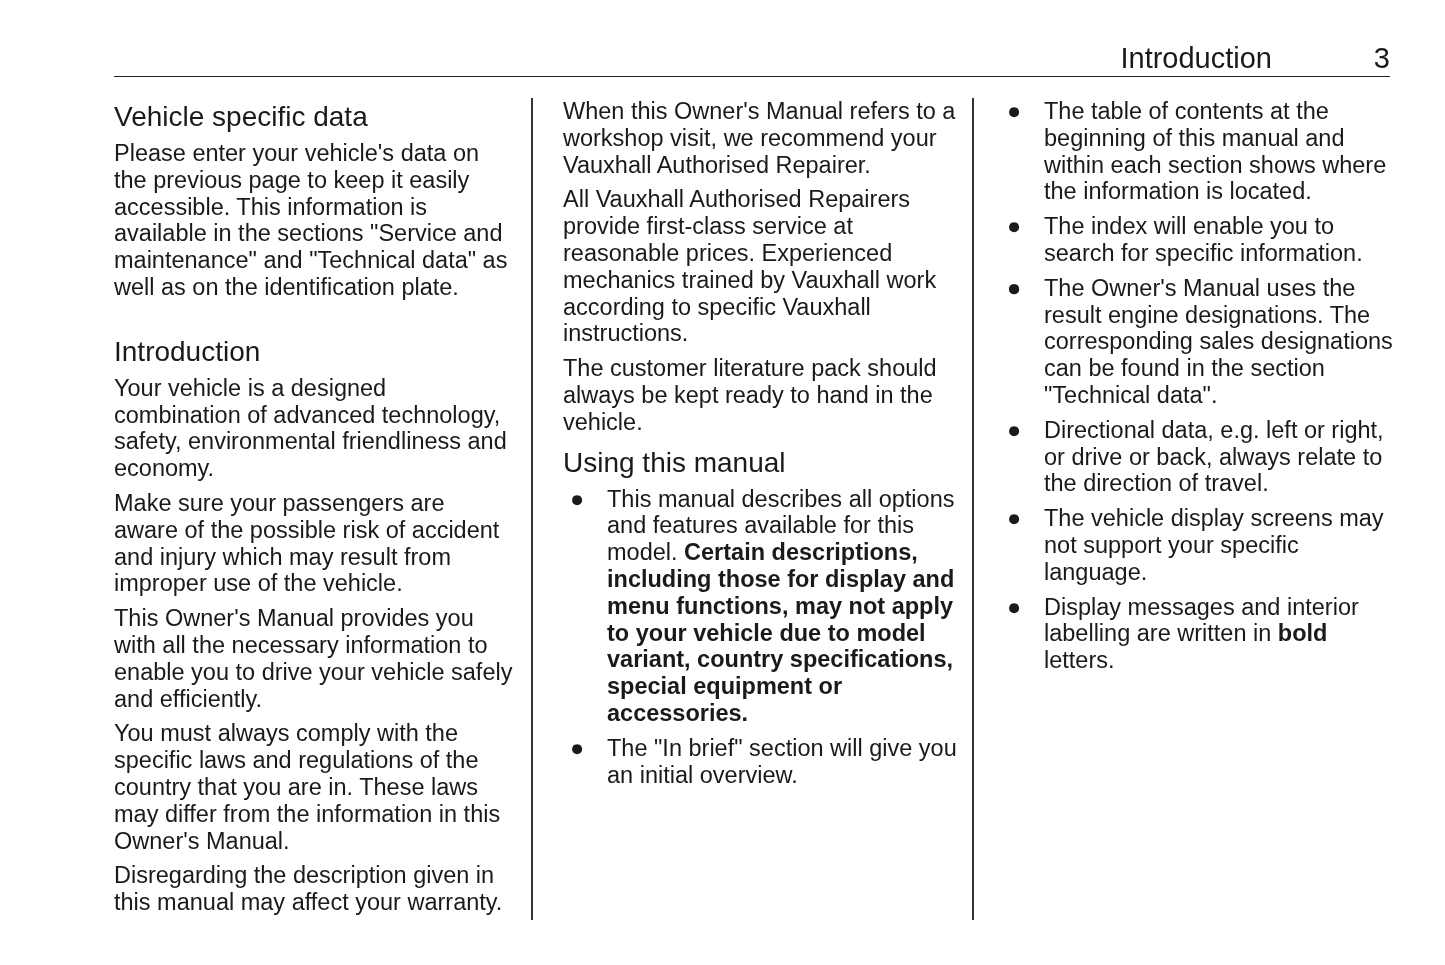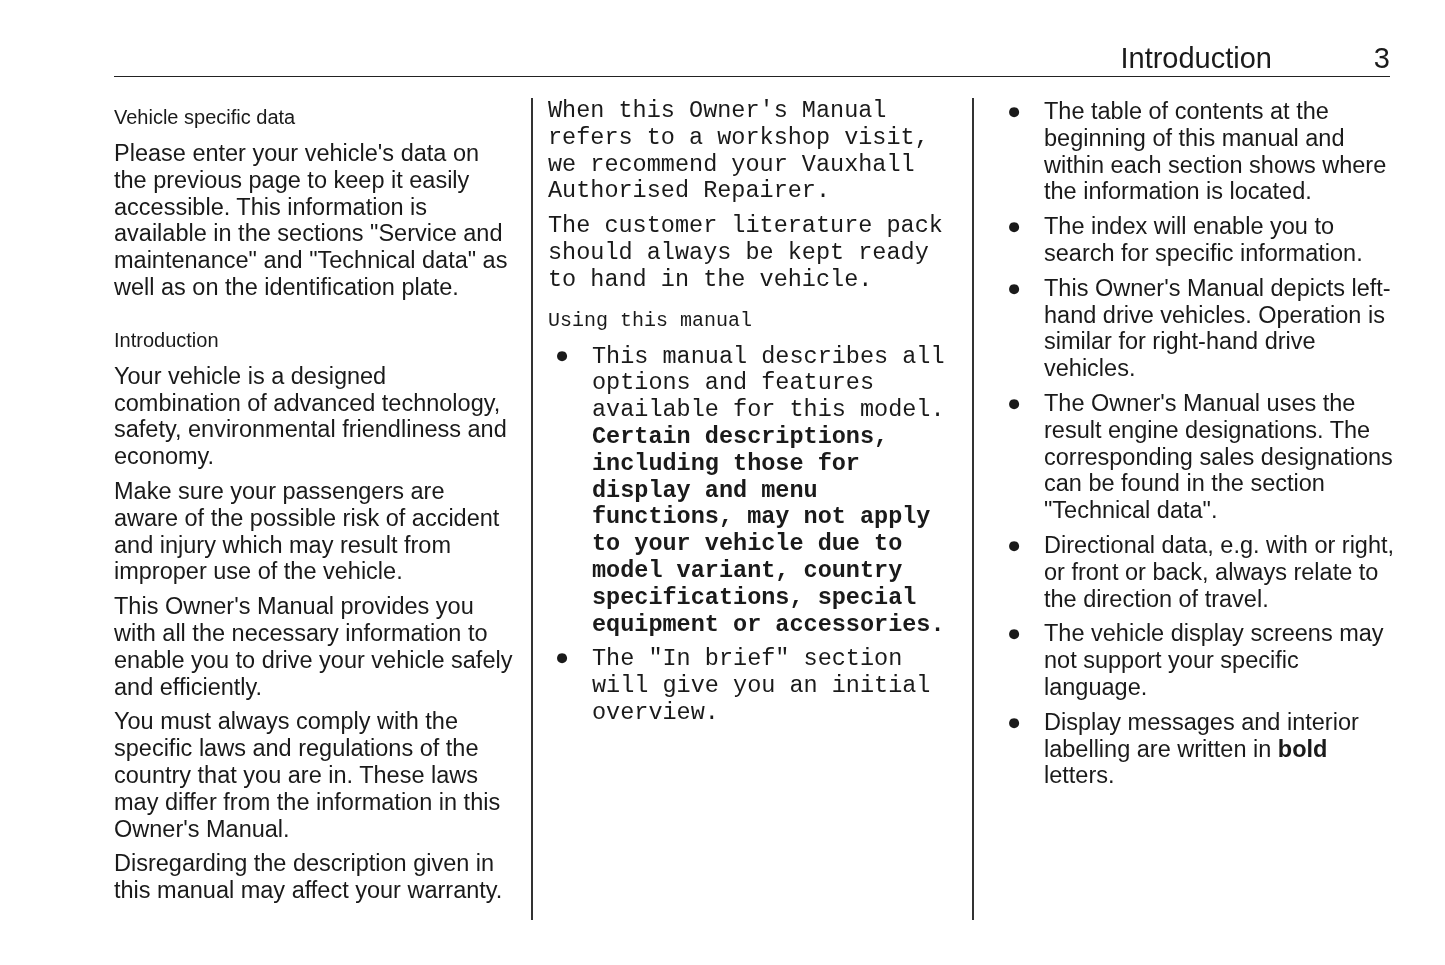--- a/index.html
+++ b/index.html
@@ -3,73 +3,74 @@
 <meta charset="utf-8">
 <style>
   html, body { margin:0; padding:0; background:#ffffff; }
   body { width:1445px; height:965px; position:relative; overflow:hidden;
          font-family:"Liberation Sans", sans-serif; color:#1a1a1a; }
   .header { position:absolute; left:114px; top:40px; width:1276px; height:36px; border-bottom:1.5px solid #222; }
   .header .title { position:absolute; right:118px; top:2px; font-size:29px; }
   .header .num { position:absolute; right:0; top:2px; font-size:29px; }
   .col { position:absolute; top:98px; font-size:23.5px; line-height:26.8px; }
   .col1 { left:114px; width:400px; }
-  .col2 { left:548px; width:400px;font-family:Liberation Mono, monospace; }
+  .col2 { left:563px; width:400px; }
   .col3 { left:1000px; width:395px; }
   .vline { position:absolute; top:98px; width:1.5px; height:822px; background:#333; }
-  h2 { font-size:20px; font-weight:normal; margin:0 0 4px 0; line-height:38px; }
+  h2 { font-size:28px; font-weight:normal; margin:0 0 4px 0; line-height:38px; }
   p { margin:0 0 8px 0; }
   ul { list-style:none; margin:0; padding:0; }
   li { position:relative; padding-left:44px; margin:0 0 8px 0; }
   li .bullet { position:absolute; left:7px; top:0; }
   .col2 li .bullet { left:7px; }
   b { font-weight:bold; }
 </style>
 </head>
 <body>
 
 <div class="header">
   <span class="title">Introduction</span>
   <span class="num">3</span>
 </div>
 
 <div class="col col1">
   <h2>Vehicle specific data</h2>
-  <p style="margin-bottom:20px">Please enter your vehicle's data on the previous page to keep it easily accessible. This information is available in the sections "Service and maintenance" and "Technical data" as well as on the identification plate.</p>
+  <p style="margin-bottom:32px">Please enter your vehicle's data on the previous page to keep it easily accessible. This information is available in the sections "Service and maintenance" and "Technical data" as well as on the identification plate.</p>
   <h2>Introduction</h2>
   <p>Your vehicle is a designed combination of advanced technology, safety, environmental friendliness and economy.</p>
   <p>Make sure your passengers are aware of the possible risk of accident and injury which may result from improper use of the vehicle.</p>
   <p>This Owner's Manual provides you with all the necessary information to enable you to drive your vehicle safely and efficiently.</p>
   <p>You must always comply with the specific laws and regulations of the country that you are in. These laws may differ from the information in this Owner's Manual.</p>
   <p>Disregarding the description given in this manual may affect your warranty.</p>
 </div>
 
 <div class="vline" style="left:531px"></div>
 
 <div class="col col2">
   <p>When this Owner's Manual refers to a workshop visit, we recommend your Vauxhall Authorised Repairer.</p>
+  <p>All Vauxhall Authorised Repairers provide first-class service at reasonable prices. Experienced mechanics trained by Vauxhall work according to specific Vauxhall instructions.</p>
   <p style="">The customer literature pack should always be kept ready to hand in the vehicle.</p>
   <h2>Using this manual</h2>
   <ul>
     <li>
       <span class="bullet">●</span>
       <span>This manual describes all options and features available for this model. </span><b>Certain descriptions, including those for display and menu functions, may not apply to your vehicle due to model variant, country specifications, special equipment or accessories.</b>
     </li>
     <li>
       <span class="bullet">●</span>
       <span>The "In brief" section will give you an initial overview.</span>
     </li>
   </ul>
 </div>
 
 <div class="vline" style="left:972px"></div>
 
 <div class="col col3">
   <ul>
     <li><span class="bullet">●</span><span>The table of contents at the beginning of this manual and within each section shows where the information is located.</span></li>
     <li><span class="bullet">●</span><span>The index will enable you to search for specific information.</span></li>
-    <li><span class="bullet">●</span><span>This Owner's Manual depicts left-hand drive vehicles. Operation is similar for right-hand drive vehicles.</span></li>
+    <li><span class="bullet">●</span></li>
     <li><span class="bullet">●</span><span>The Owner's Manual uses the result engine designations. The corresponding sales designations can be found in the section "Technical data".</span></li>
-    <li><span class="bullet">●</span><span>Directional data, e.g. with or right, or front or back, always relate to the direction of travel.</span></li>
+    <li><span class="bullet">●</span><span>Directional data, e.g. left or right, or drive or back, always relate to the direction of travel.</span></li>
     <li><span class="bullet">●</span><span>The vehicle display screens may not support your specific language.</span></li>
     <li><span class="bullet">●</span><span>Display messages and interior labelling are written in </span><b>bold</b><span> letters.</span></li>
   </ul>
 </div>
 
 </body></html>

